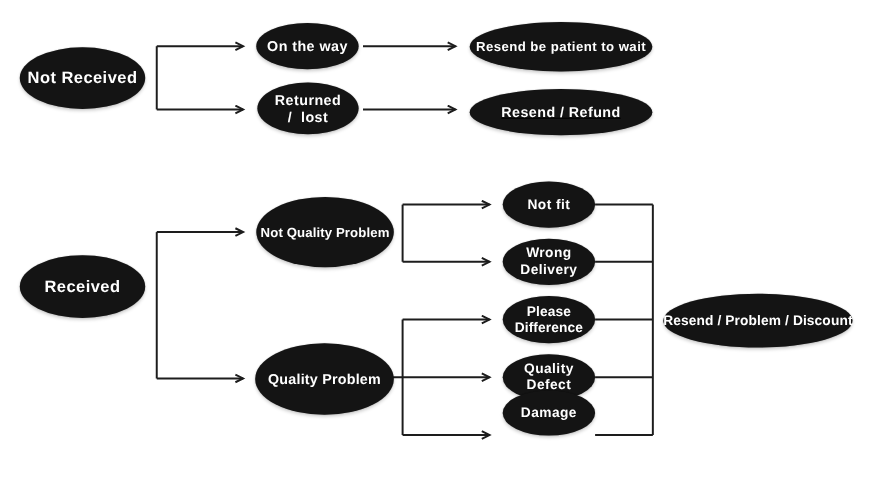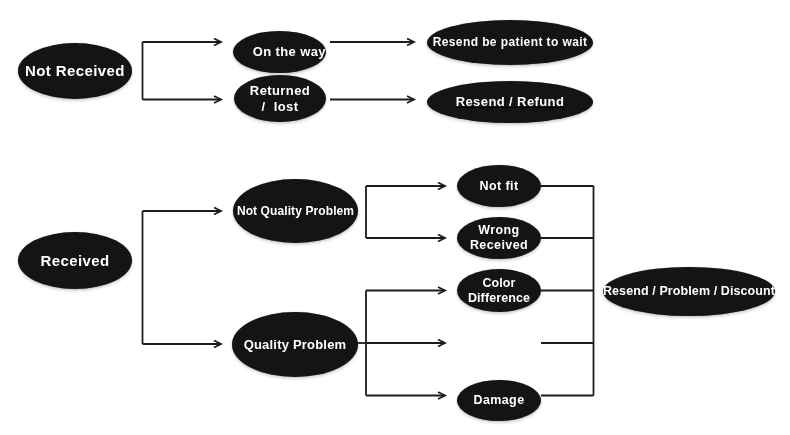--- a/index.html
+++ b/index.html
@@ -86,21 +86,21 @@
     <path d="M541 290.5 L593.5 290.5"></path>
     <path d="M541 343 L593.5 343"></path>
     <path d="M541 395.5 L593.5 395.5"></path>
     <path d="M593.5 186 L593.5 395.5"></path>
   </svg>
 
   <div class="node" style="left:18px;top:43px;width:114px;height:56px;">
     <span class="label" style="font-size:15px">Not Received</span>
   </div>
 
-  <div class="node" style="left:233px;top:31px;width:93px;height:42px;justify-content:flex-end;">
+  <div class="node" style="left:233px;top:21px;width:93px;height:42px;">
     <span class="label" style="font-size:13px">On the way</span>
   </div>
 
   <div class="node" style="left:234px;top:75px;width:92px;height:47px;">
     <span class="label" style="font-size:13px">Returned
 /  lost</span>
   </div>
 
   <div class="node" style="left:427px;top:20px;width:166px;height:45px;">
     <span class="label" style="font-size:12px">Resend be patient to wait</span>
@@ -121,30 +121,34 @@
   <div class="node" style="left:232px;top:312px;width:126px;height:65px;">
     <span class="label" style="font-size:13px;letter-spacing:0.2px">Quality Problem</span>
   </div>
 
   <div class="node" style="left:457px;top:165px;width:84px;height:42px;align-items:center;">
     <span class="label" style="font-size:12.5px">Not fit</span>
   </div>
 
   <div class="node" style="left:457px;top:217px;width:84px;height:42px;">
     <span class="label" style="font-size:12.5px">Wrong
-Received</span>
+Delivery</span>
   </div>
 
   <div class="node" style="left:457px;top:269px;width:84px;height:43px;">
-    <span class="label" style="font-size:12.5px;letter-spacing:0.1px">Color
+    <span class="label" style="font-size:12.5px;letter-spacing:0.1px">Please
 Difference</span>
   </div>
 
+  <div class="node" style="left:457px;top:322px;width:84px;height:42px;">
+    <span class="label" style="font-size:12.5px">Quality
+Defect</span>
+  </div>
 
-  <div class="node" style="left:457px;top:380px;width:84px;height:41px;justify-content:center;">
+  <div class="node" style="left:457px;top:355px;width:84px;height:41px;justify-content:center;">
     <span class="label" style="font-size:12.5px">Damage</span>
   </div>
 
   <div class="node" style="left:603px;top:267px;width:172px;height:49px;">
     <span class="label" style="font-size:12.5px;letter-spacing:0.1px">Resend / Problem / Discount</span>
   </div>
 
 </div>
 
 </body></html>

